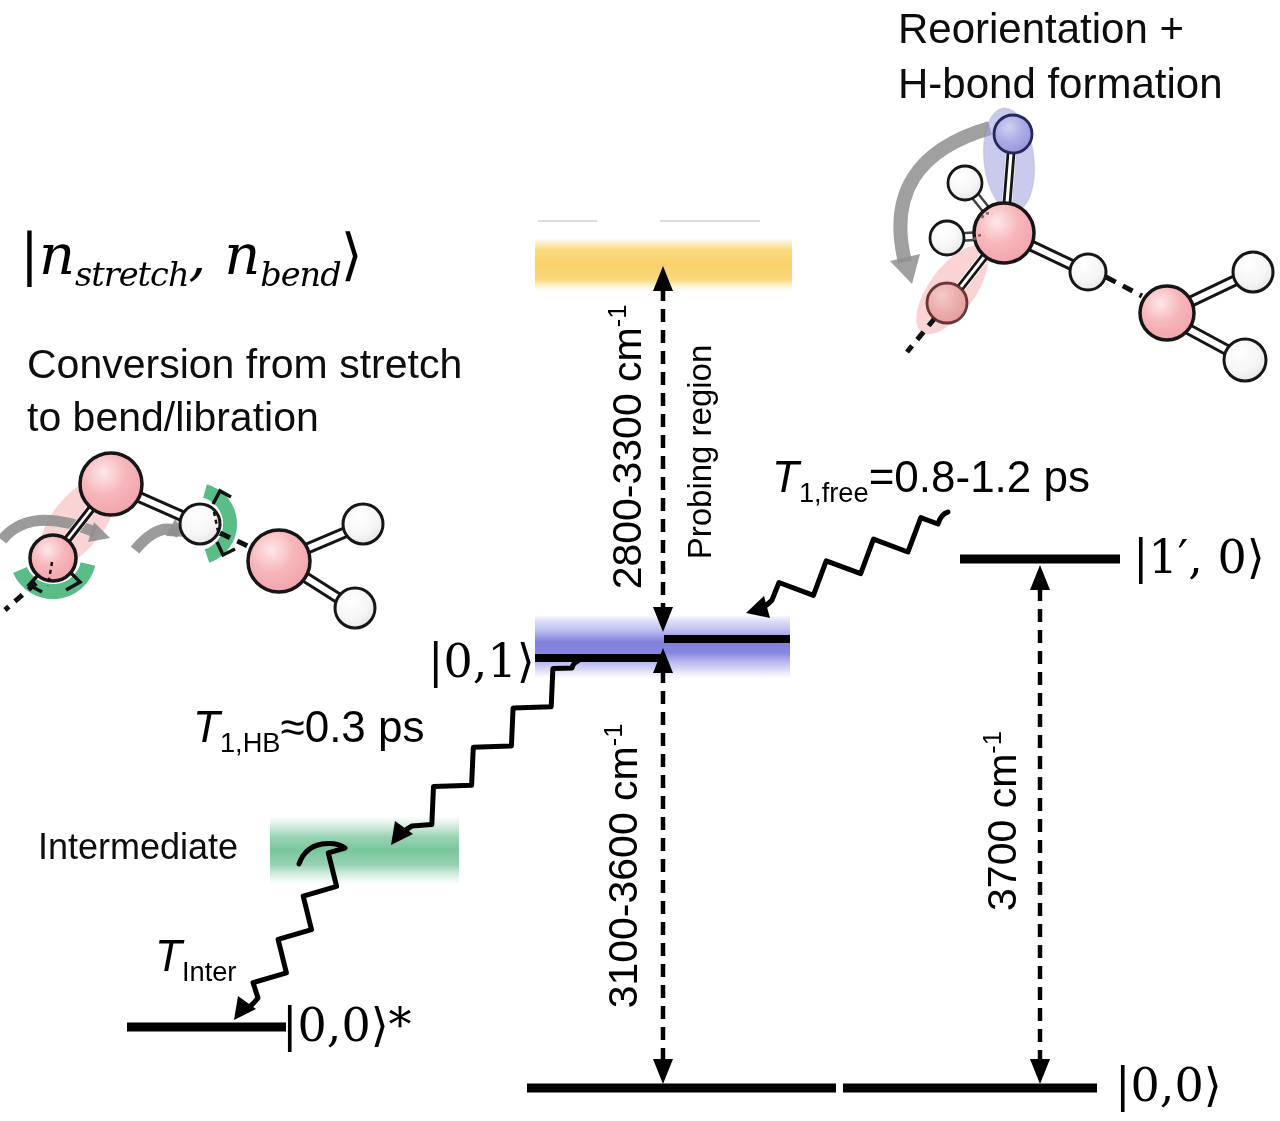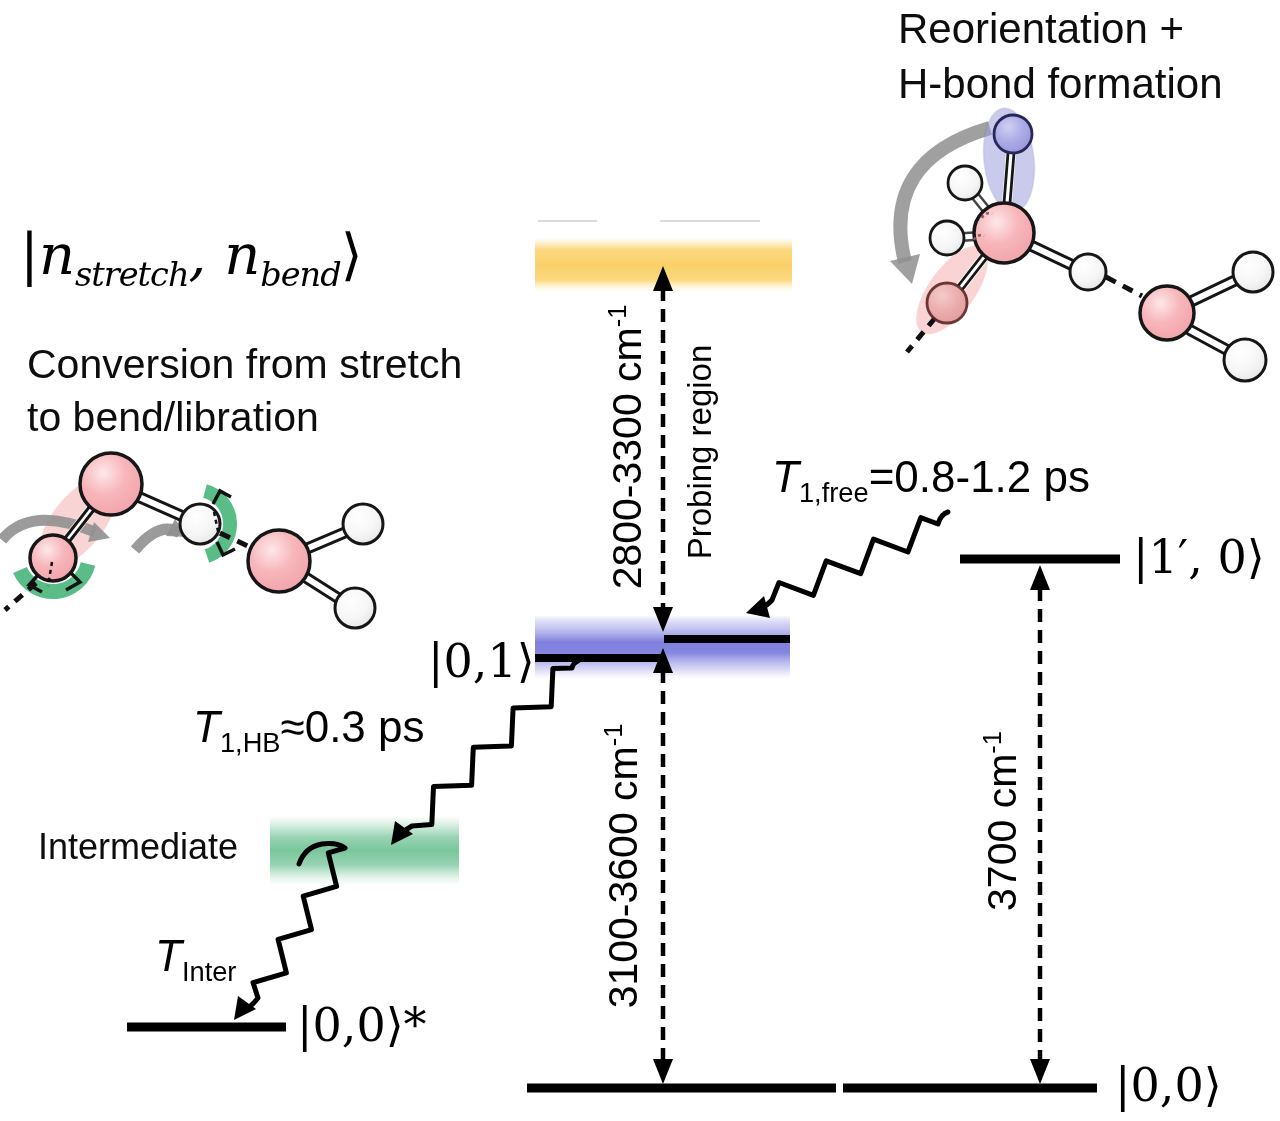--- a/index.html
+++ b/index.html
@@ -205,21 +205,21 @@
   <div>to bend/libration</div>
 </div>
 
 <div class="lbl caption" style="left:898px;top:2px;font-size:42px;">
   <div>Reorientation +</div>
   <div>H-bond formation</div>
 </div>
 
 <div class="lbl state" style="left:428px;top:634px;">|0,1⟩</div>
 <div class="lbl state" style="left:1133px;top:530px;">|1′, 0⟩</div>
-<div class="lbl state" style="left:297px;top:998px;text-align:right;">|0,0⟩*</div>
+<div class="lbl state" style="left:282px;top:998px;text-align:right;">|0,0⟩*</div>
 <div class="lbl state" style="left:1106px;top:1058px;margin-left:9px;">|0,0⟩</div>
 <div class="lbl small-cap" style="left:38px;top:826px;">Intermediate</div>
 
 <div class="lbl tl" style="left:772px;top:452px;">
   <span class="sym">T</span><sub>1,free</sub><span>=0.8-1.2 ps</span>
 </div>
 <div class="lbl tl" style="left:193px;top:702px;">
   <span class="sym">T</span><sub>1,HB</sub><span>≈0.3 ps</span>
 </div>
 <div class="lbl tl" style="left:155px;top:894px;margin-top:37px;">

